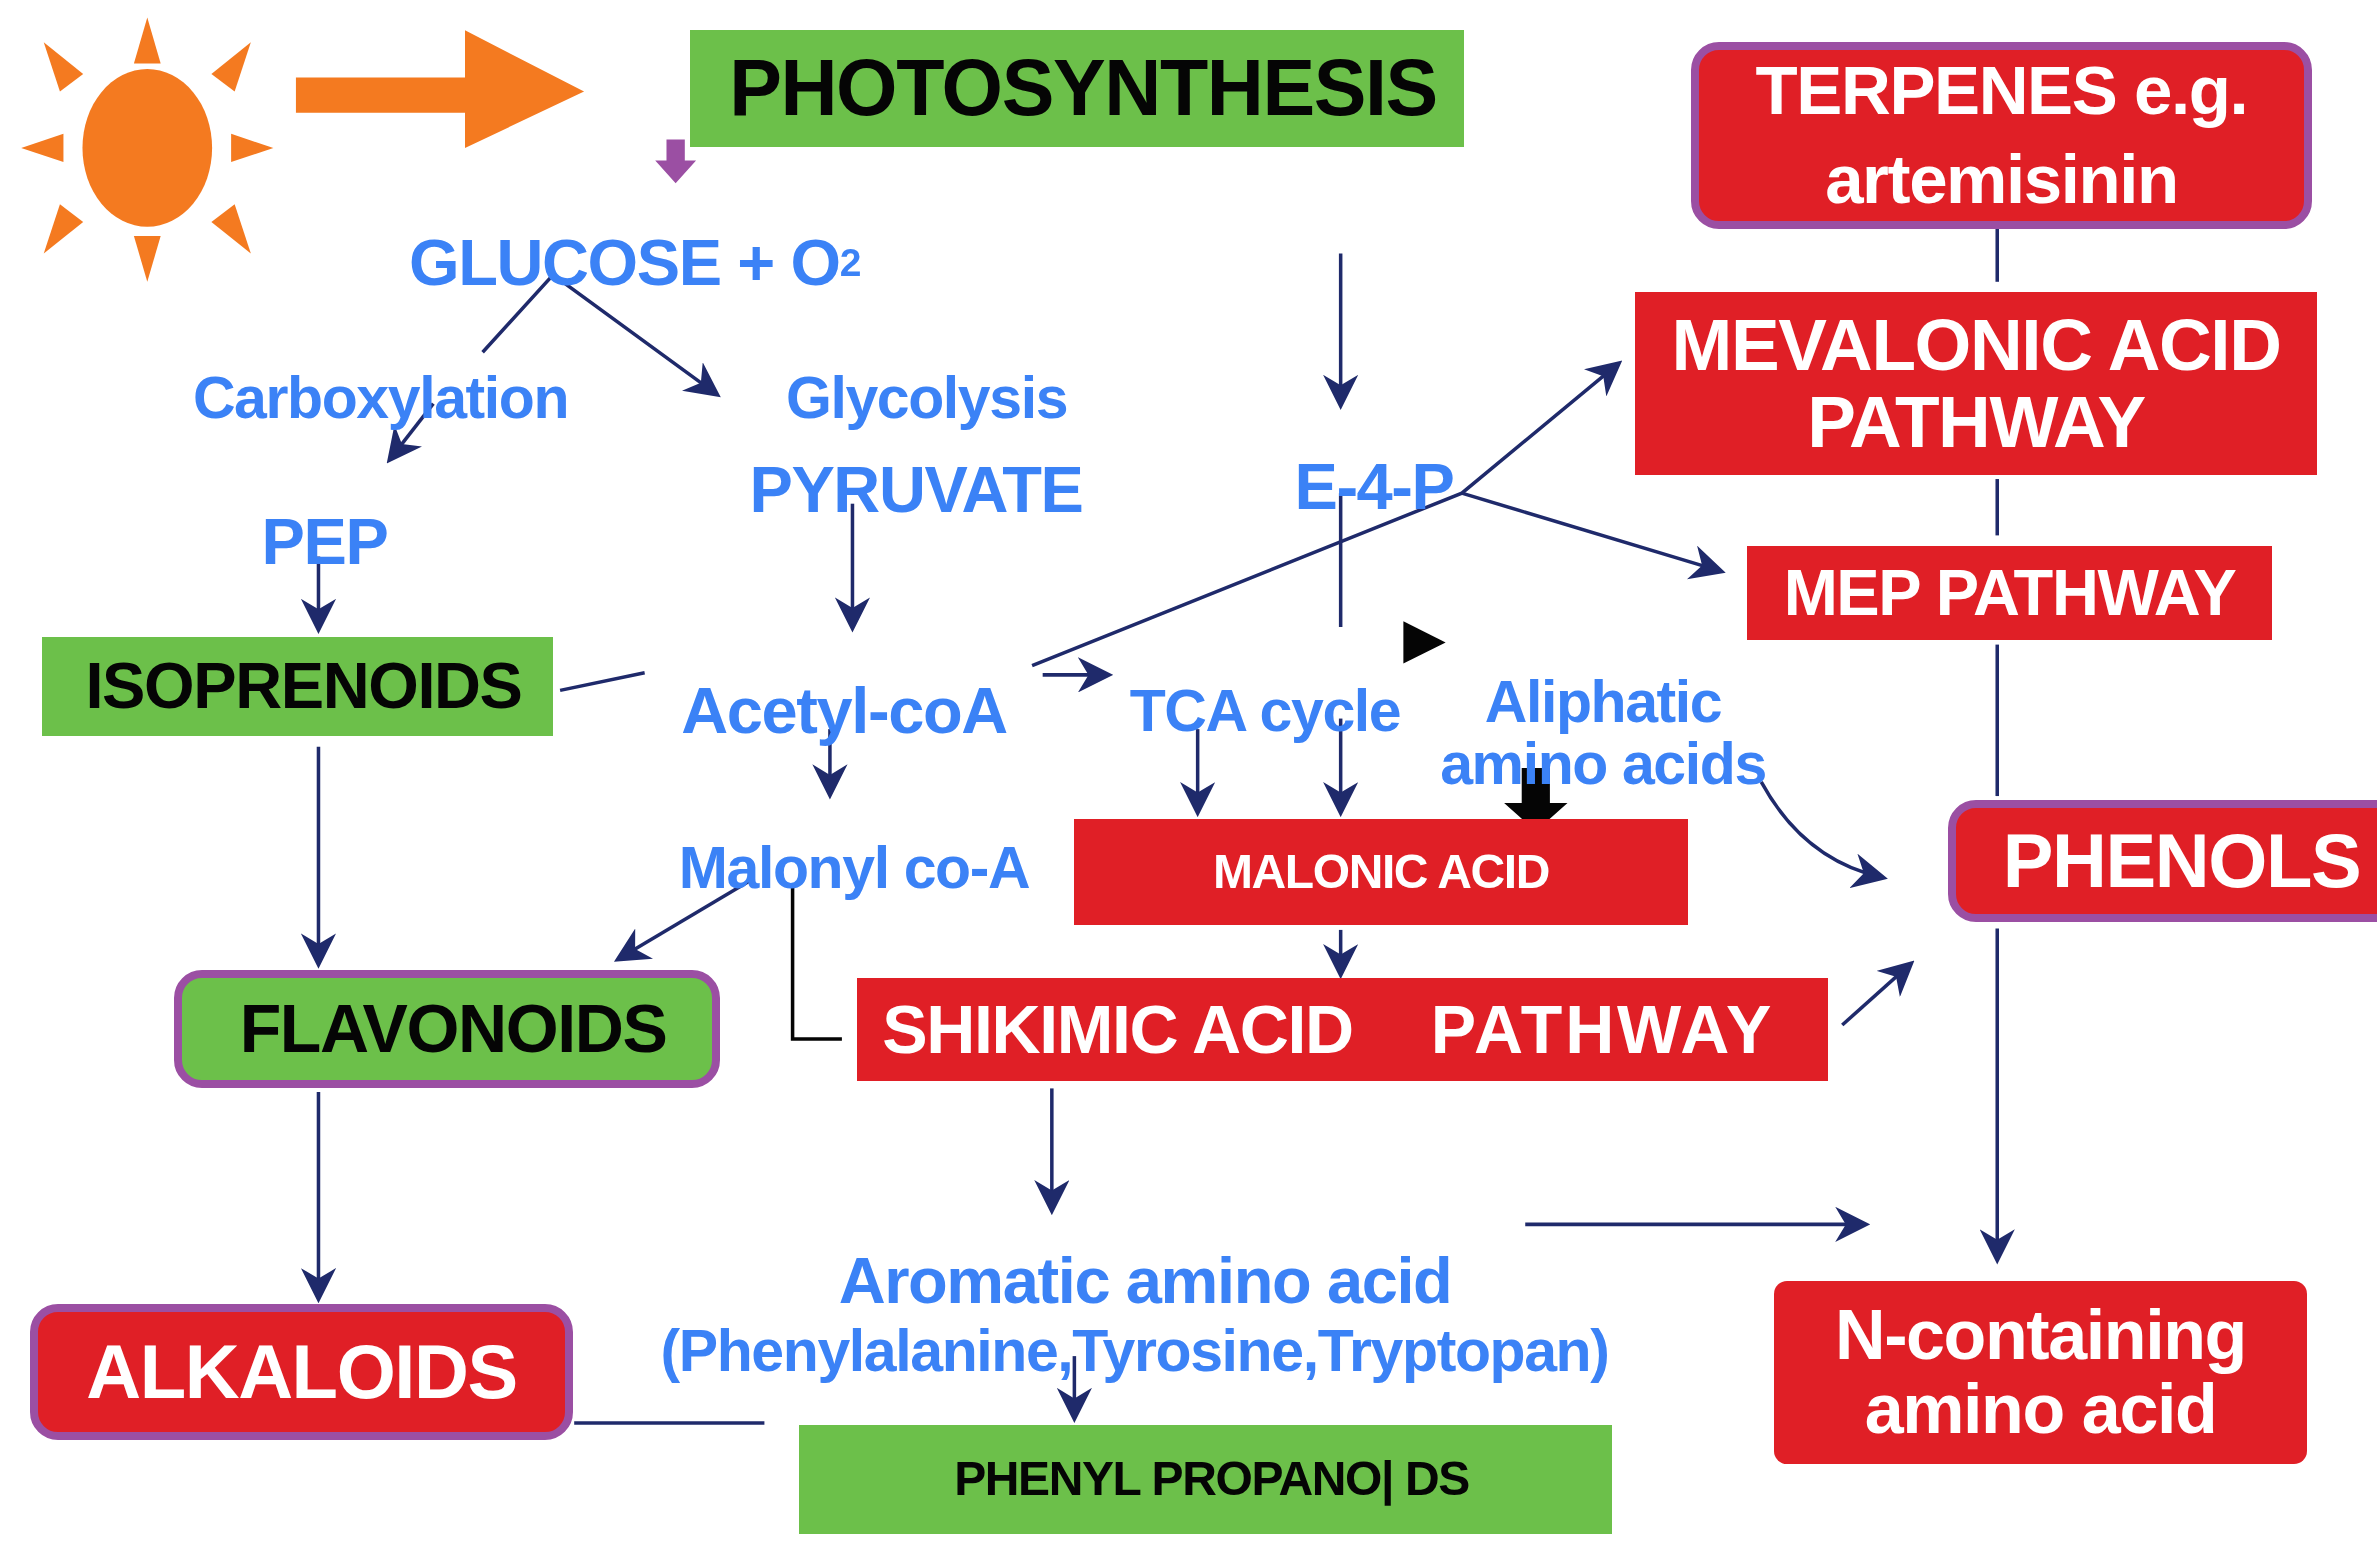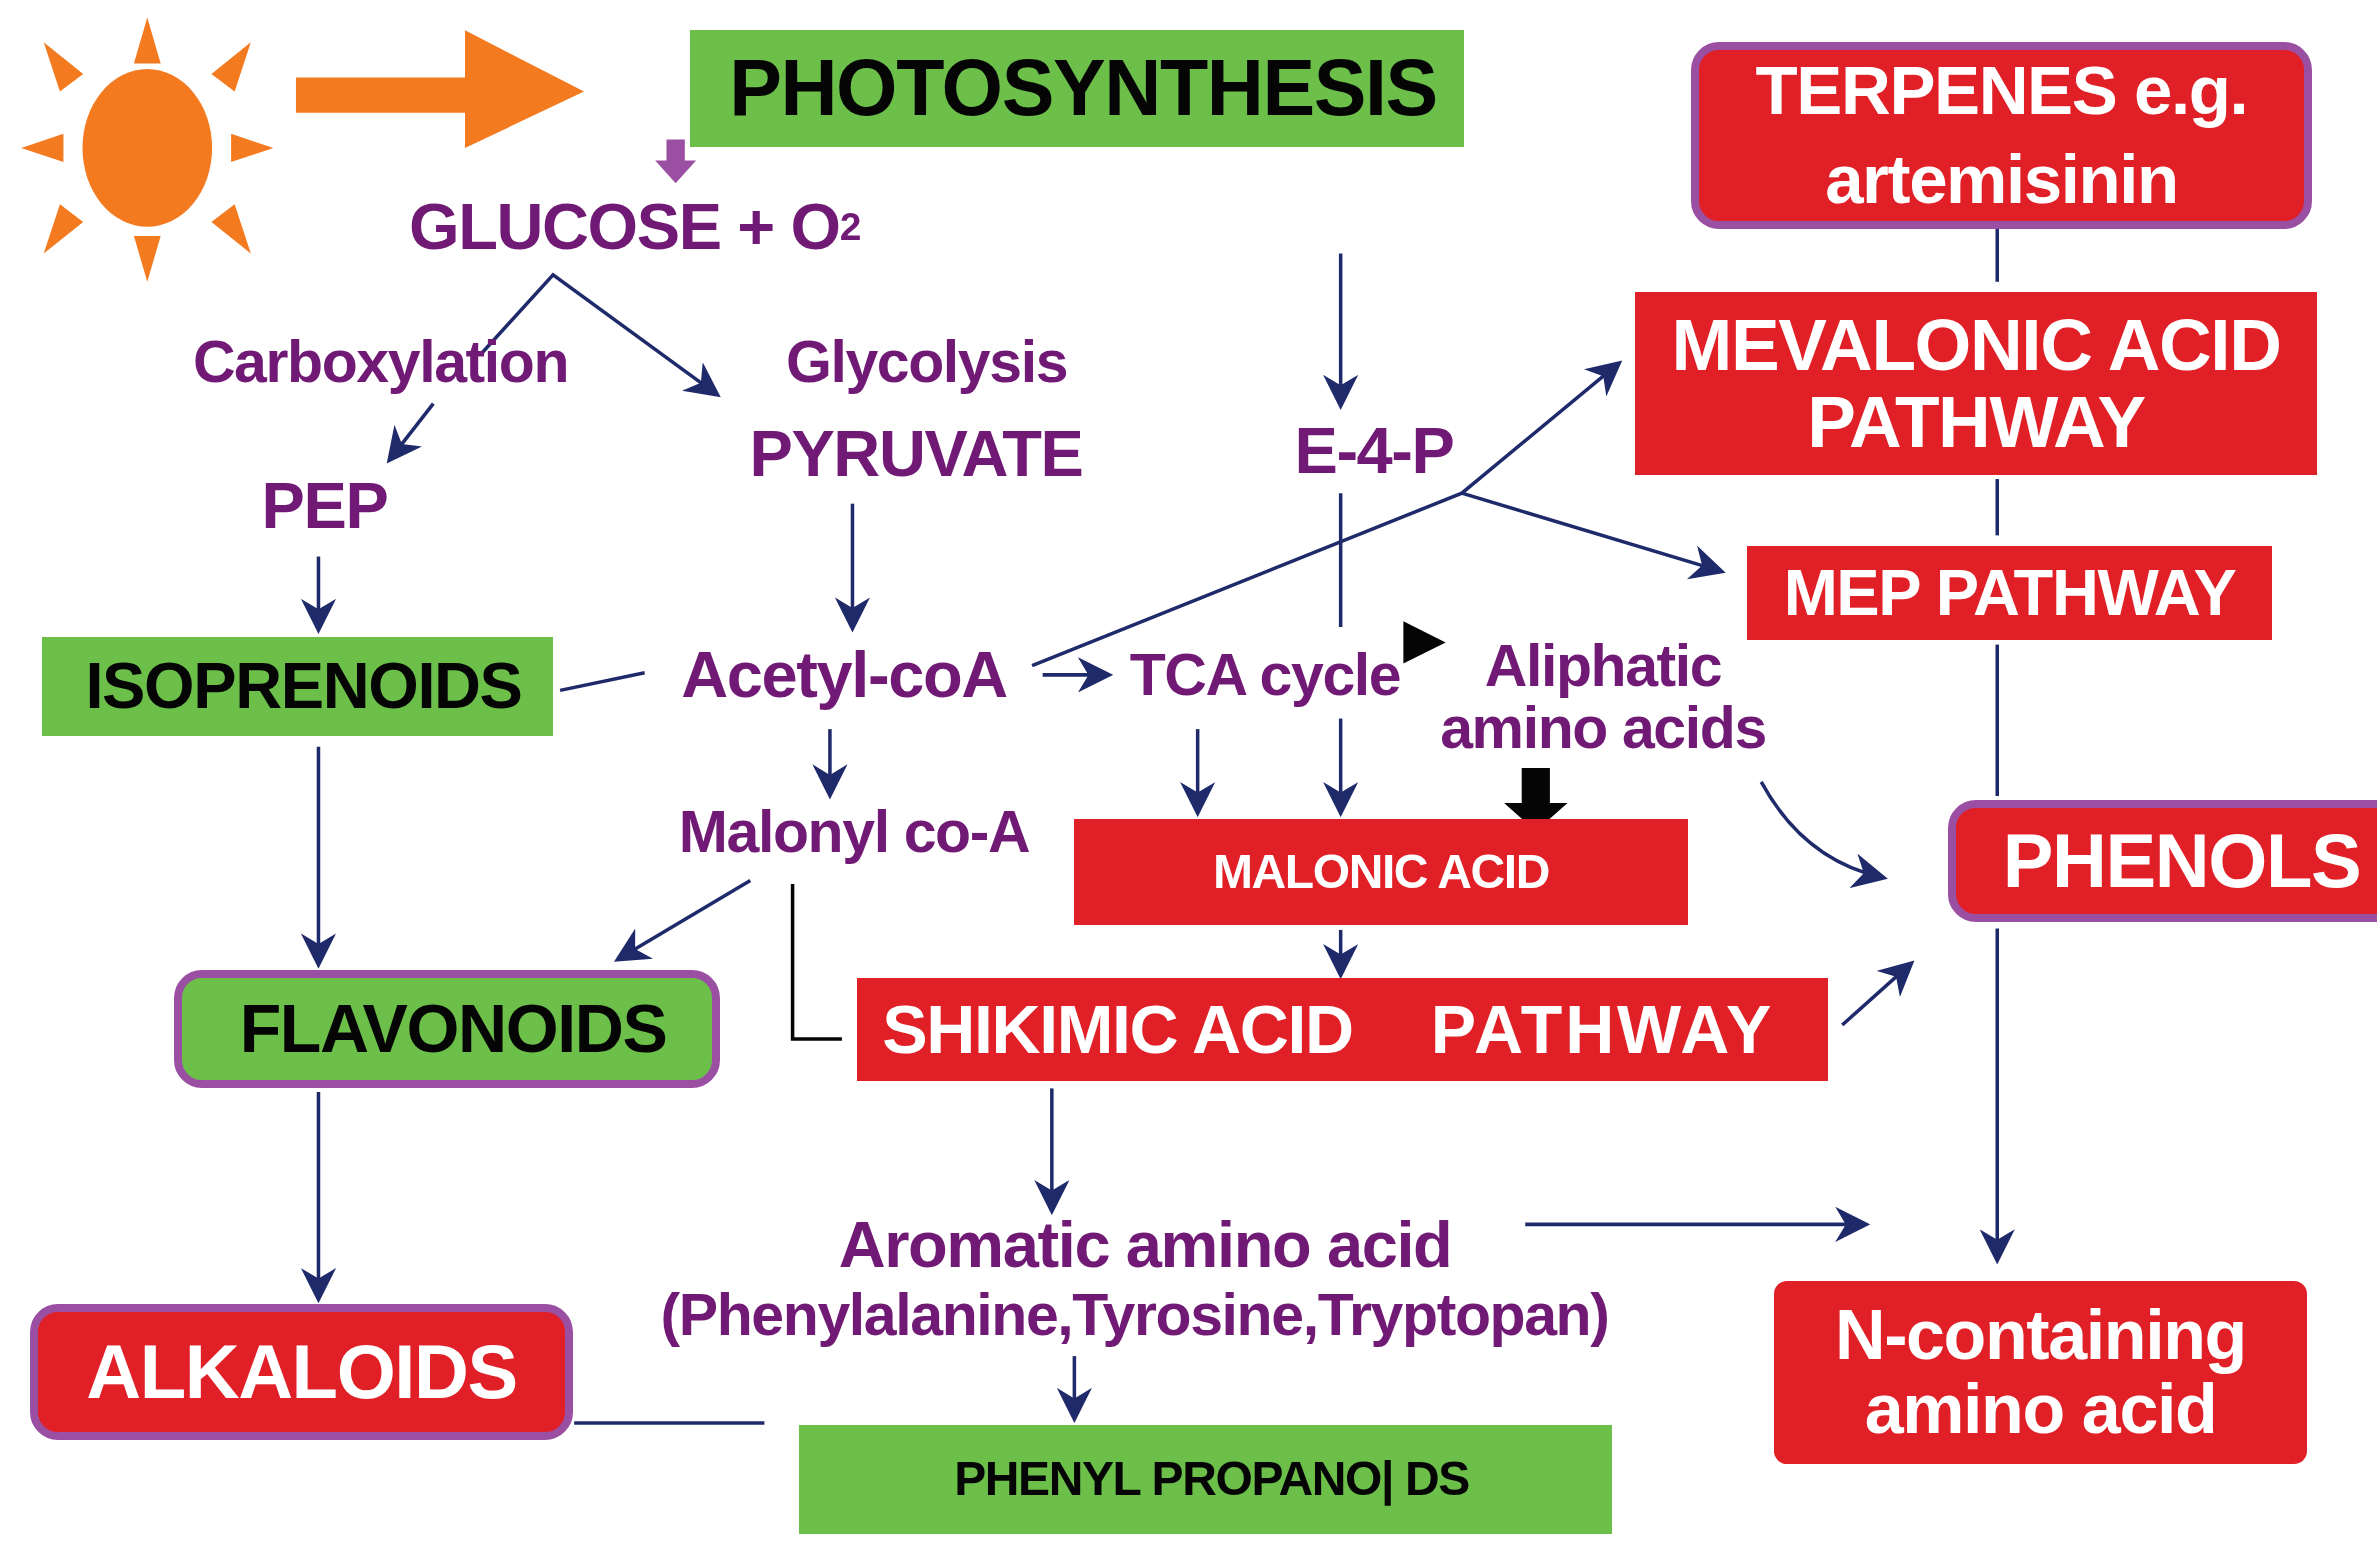--- a/index.html
+++ b/index.html
@@ -1,19 +1,19 @@
 <!DOCTYPE html>
 <html style="font-size:11.3px"><head>
 <meta charset="utf-8">
 <style>
   html, body { margin: 0; padding: 0; background: #ffffff; }
   #canvas { position: relative; width: 2377px; height: 1559px; overflow: hidden; background: #ffffff; font-family: "Liberation Sans", "DejaVu Sans", sans-serif; }
   #wires { position: absolute; left: 0; top: 0; width: 2377px; height: 1559px; }
   .node { position: absolute; display: flex; align-items: center; justify-content: center; text-align: center; font-weight: 700; box-sizing: border-box; line-height: 1.05; letter-spacing: -1.4px; }
-  .txt { color: #701a75; background: transparent; }
+  .txt { color: #3b82f6; background: transparent; margin-top: 36px; }
   .green { background: #6cc04a; color: #050505; padding-left: 12px; }
   .red { background: #e01f26; color: #ffffff; }
   .purple-ring { border: 8.5px solid #9b4fa3; border-radius: 28px; gap: 16px; }
   .stack { flex-direction: column; }
   .sub { font-size: 0.6em; vertical-align: -0.35em; }
 </style>
 </head>
 <body>
 
 <div id="canvas">

